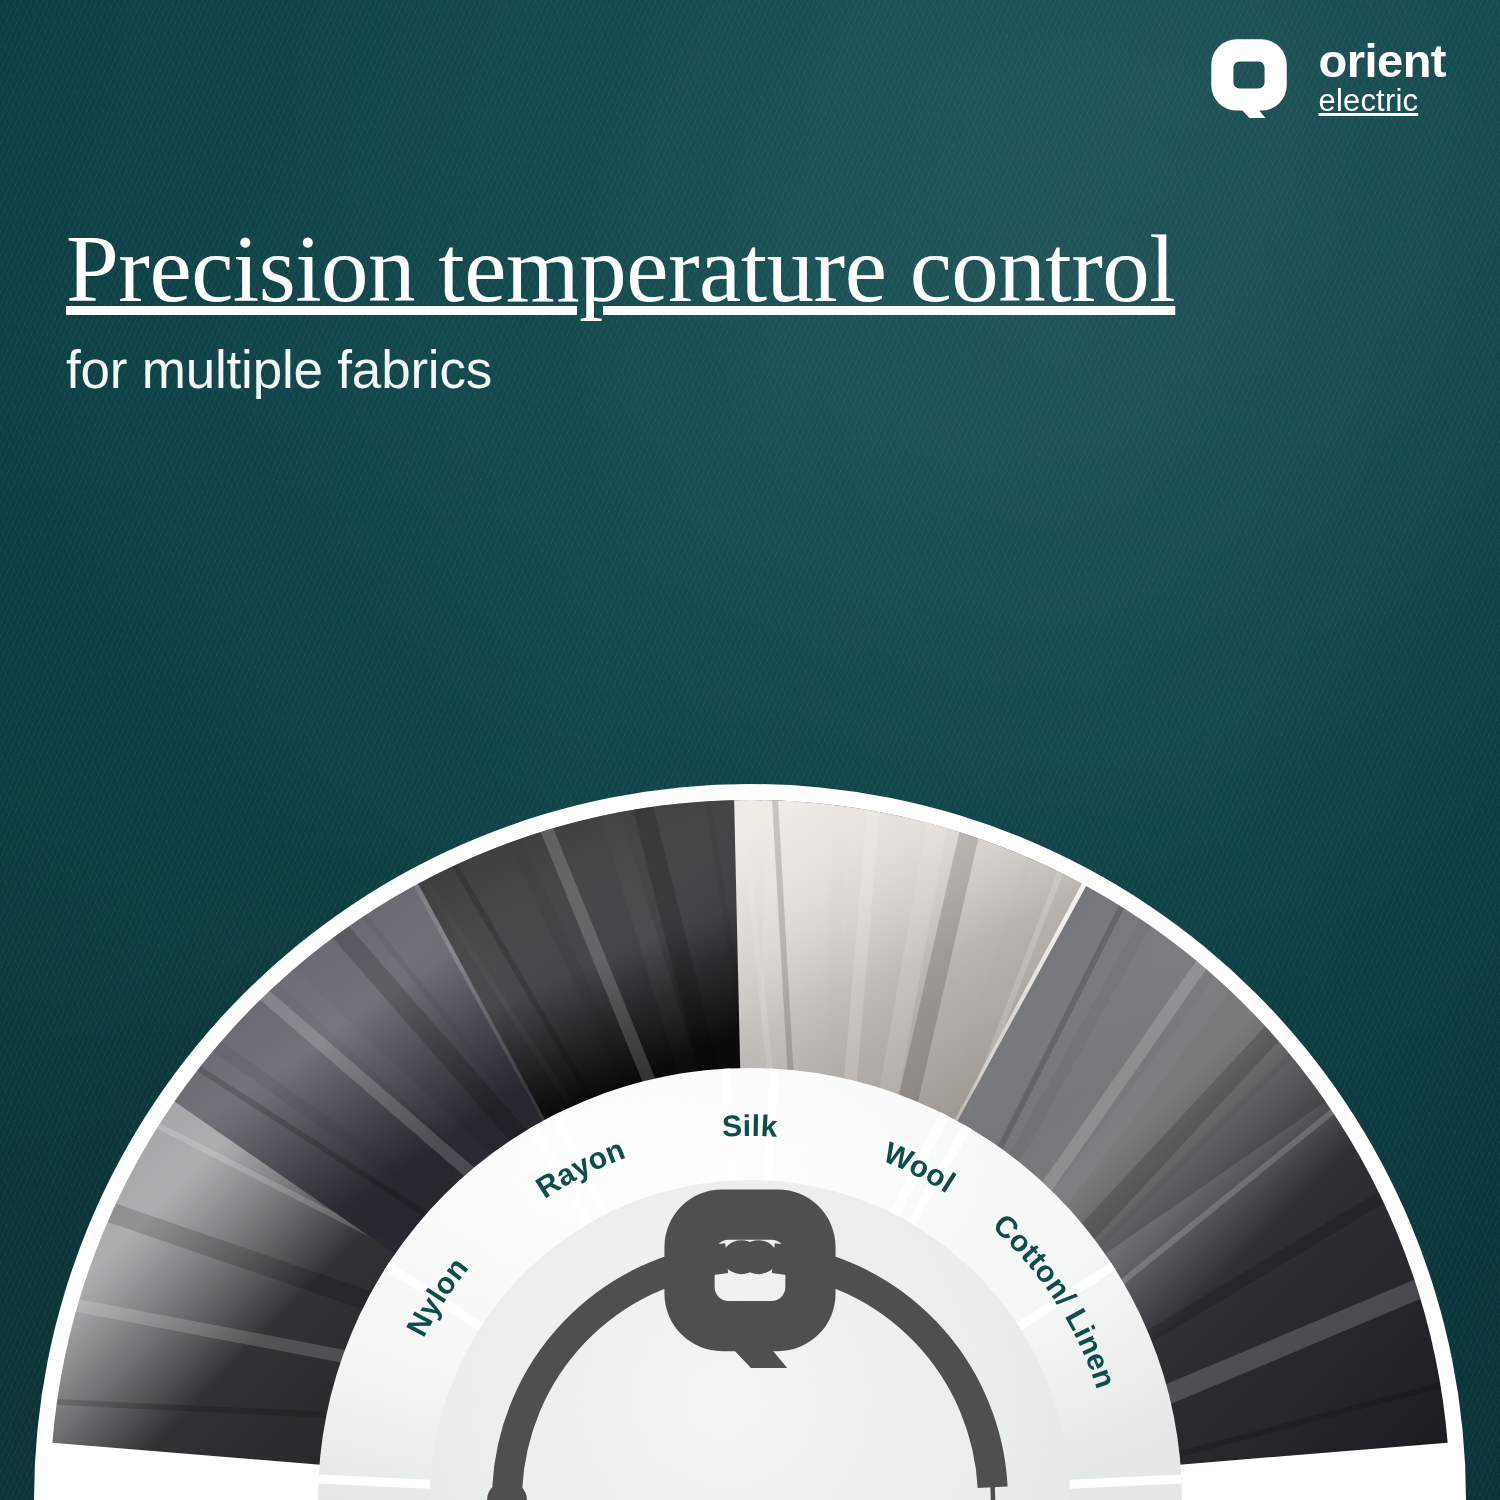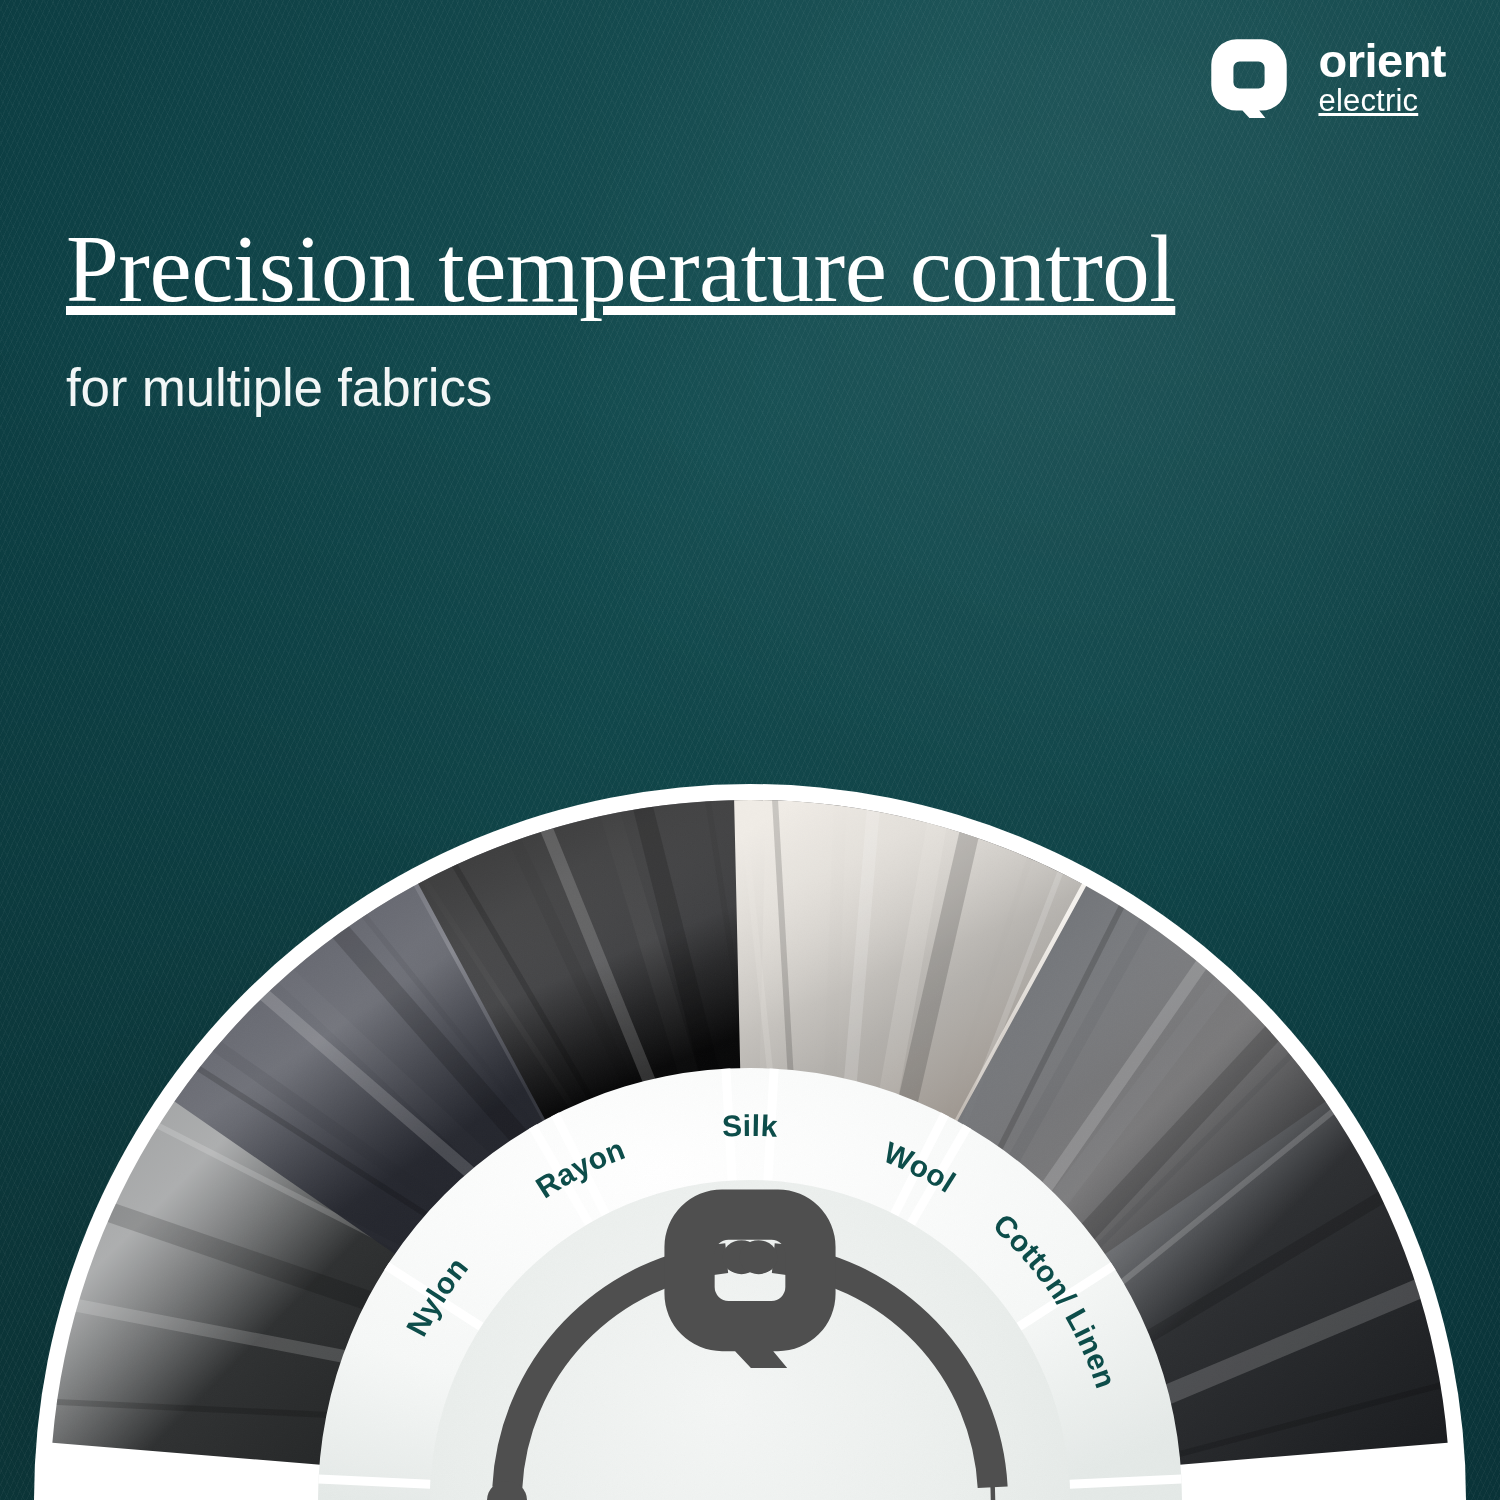--- a/index.html
+++ b/index.html
@@ -62,21 +62,21 @@
   
   #headline { position:absolute; left:66px; top:222px; width:1400px; }
   #title {
     font-family:"Liberation Serif", serif;
     font-size:95px; font-weight:400; color:#ffffff;
     letter-spacing:-0.5px; line-height:1.0;
     white-space:nowrap;
     text-decoration:underline;
   }
   #subtitle {
-    margin-top:40px;
+    margin-top:22px;
     font-family:"Liberation Sans", sans-serif;
     font-size:53px; font-weight:400; color:#f2f6f6;
     letter-spacing:-0.2px;
   }
 
   
   #wheel-wrap {
     position:absolute; left:0; top:0; width:1500px; height:1500px;
     pointer-events:none;
   }

